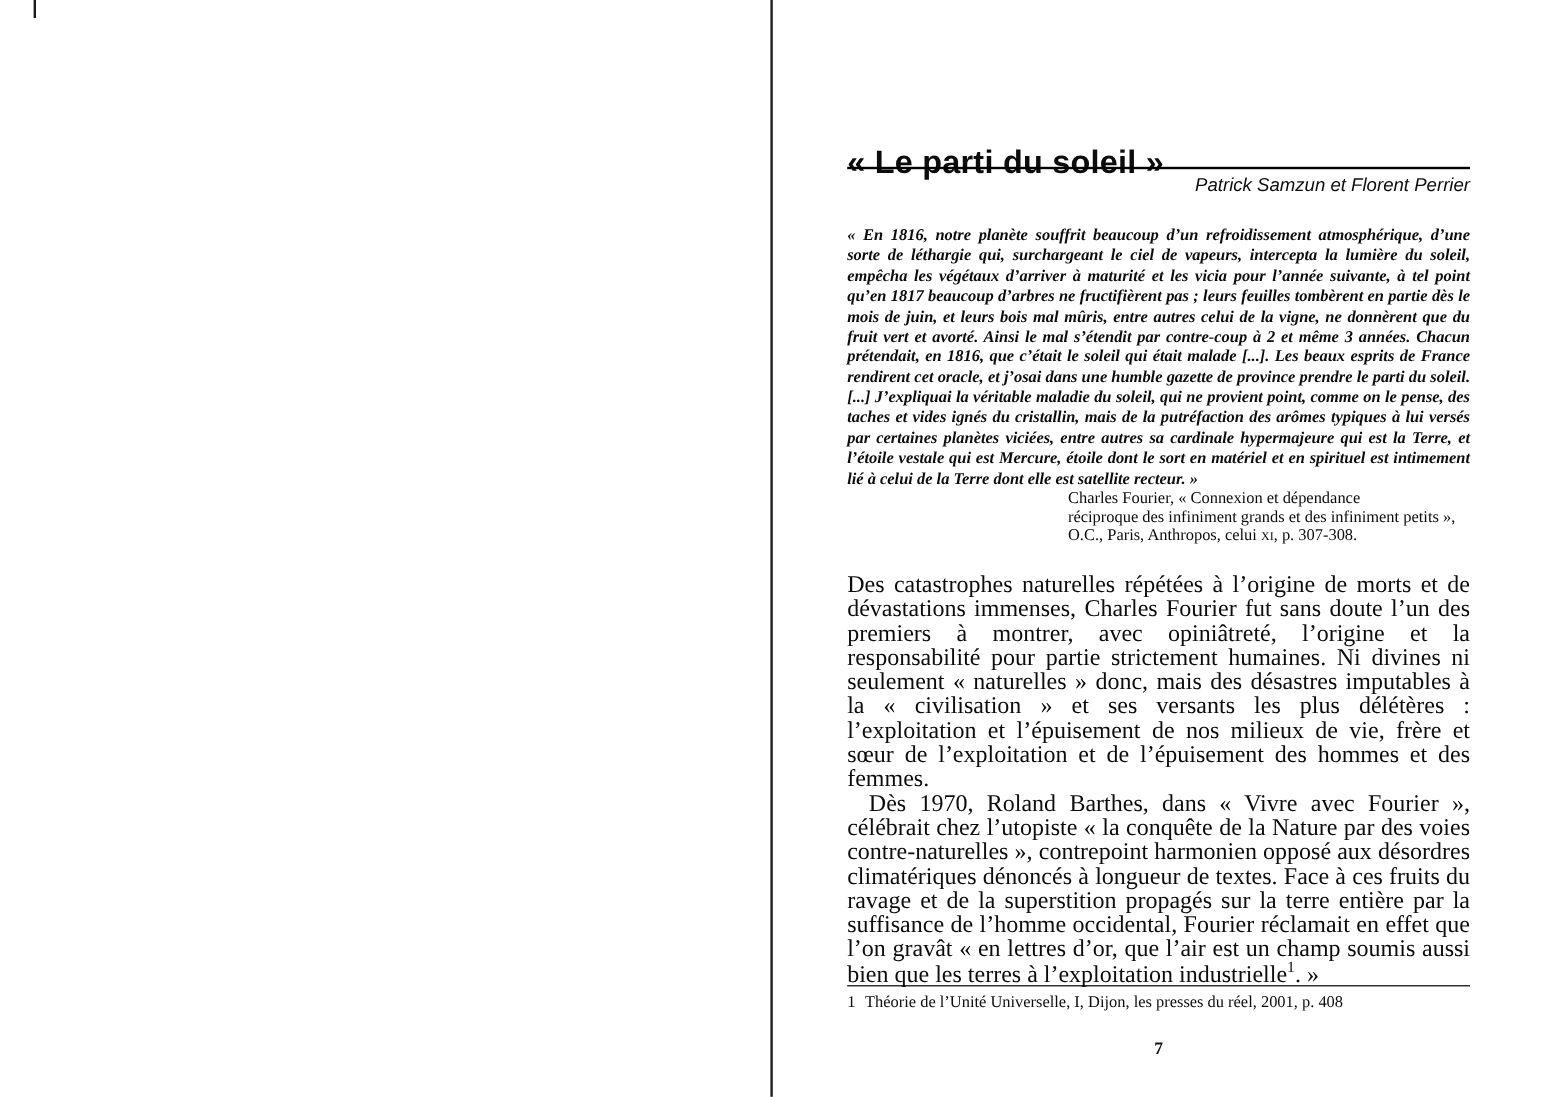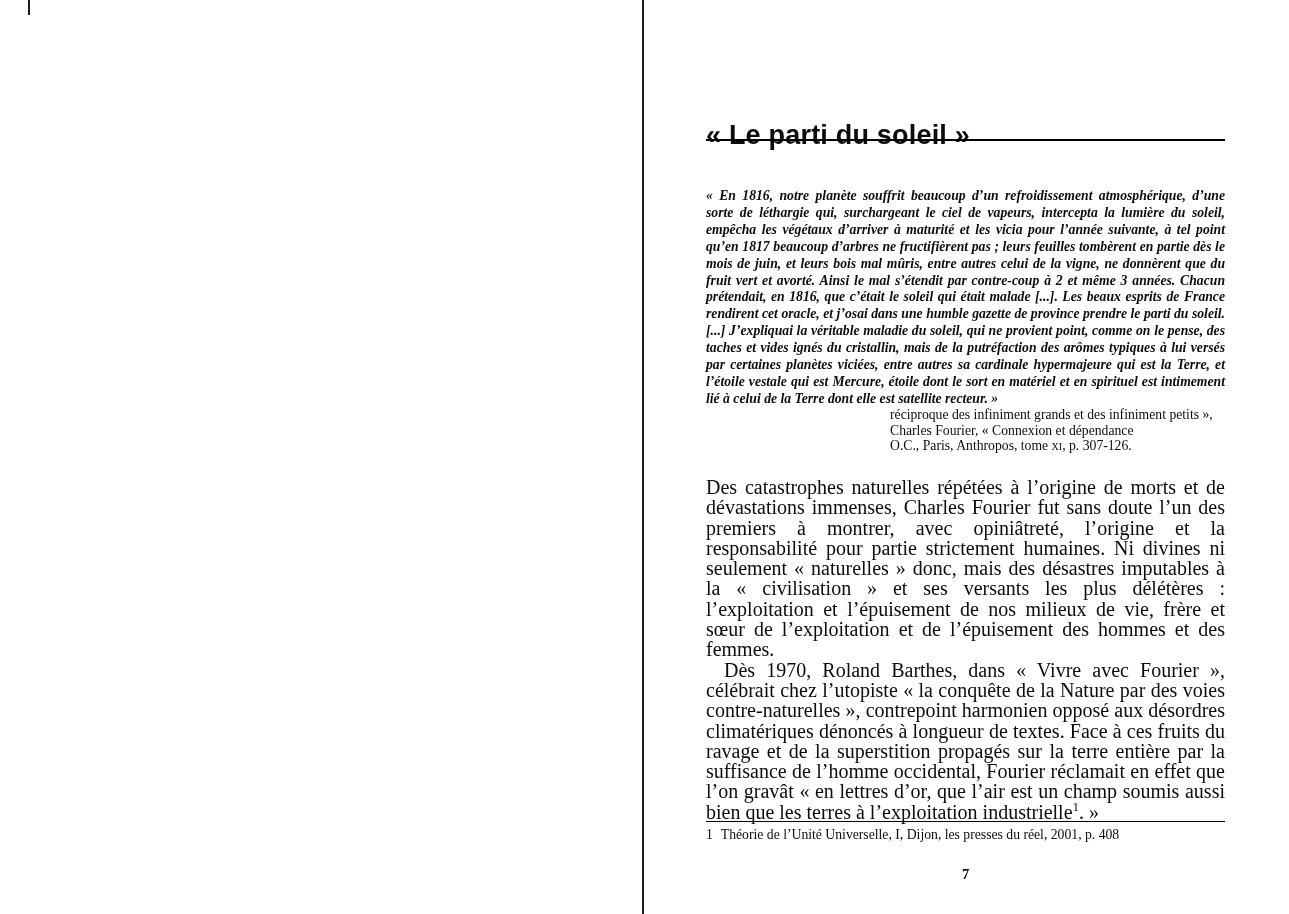--- a/index.html
+++ b/index.html
@@ -79,27 +79,28 @@
 
 <div class="crop-mark"></div>
 <div class="spread-divider"></div>
 
 <div class="content">
 
   <h1 class="title">« Le parti du soleil »</h1>
 
   <div class="title-rule"></div>
 
+  <div class="author">Patrick Samzun et Florent Perrier</div>
 
   <div class="epigraph">« En 1816, notre planète souffrit beaucoup d’un refroidissement atmosphérique, d’une sorte de léthargie qui, surchargeant le ciel de vapeurs, intercepta la lumière du soleil, empêcha les végétaux d’arriver à maturité et les vicia pour l’année suivante, à tel point qu’en 1817 beaucoup d’arbres ne fructifièrent pas ; leurs feuilles tombèrent en partie dès le mois de juin, et leurs bois mal mûris, entre autres celui de la vigne, ne donnèrent que du fruit vert et avorté. Ainsi le mal s’étendit par contre-coup à 2 et même 3 années. Chacun prétendait, en 1816, que c’était le soleil qui était malade [...]. Les beaux esprits de France rendirent cet oracle, et j’osai dans une humble gazette de province prendre le parti du soleil. [...] J’expliquai la véritable maladie du soleil, qui ne provient point, comme on le pense, des taches et vides ignés du cristallin, mais de la putréfaction des arômes typiques à lui versés par certaines planètes viciées, entre autres sa cardinale hypermajeure qui est la Terre, et l’étoile vestale qui est Mercure, étoile dont le sort en matériel et en spirituel est intimement lié à celui de la Terre dont elle est satellite recteur. »</div>
 
   <div class="attribution">
+    <div class="attr-line"><span>Charles Fourier, « Connexion et dépendance</span></div>
     <div class="attr-line"><span>réciproque des infiniment grands et des infiniment petits »,</span></div>
-    <div class="attr-line"><span>Charles Fourier, « Connexion et dépendance</span></div>
-    <div class="attr-line"><span class="seg-italic">O.C.</span><span>, Paris, Anthropos, tome </span><span class="seg-smallcaps">xi</span><span>, p. 307-126.</span></div>
+    <div class="attr-line"><span class="seg-italic">O.C.</span><span>, Paris, Anthropos, celui </span><span class="seg-smallcaps">xi</span><span>, p. 307-308.</span></div>
   </div>
 
   <div class="body-text">
     <p><span>Des catastrophes naturelles répétées à l’origine de morts et de dévastations immenses, Charles Fourier fut sans doute l’un des premiers à montrer, avec opiniâtreté, l’origine et la responsabilité pour partie strictement humaines. Ni divines ni seulement « naturelles » donc, mais des désastres imputables à la « civilisation » et ses versants les plus délétères : l’exploitation et l’épuisement de nos milieux de vie, frère et sœur de l’exploitation et de l’épuisement des hommes et des femmes.</span></p>
     <p class="indent"><span>Dès 1970, Roland Barthes, dans « Vivre avec Fourier », célébrait chez l’utopiste « la conquête de la Nature par des voies contre-naturelles », contrepoint harmonien opposé aux désordres climatériques dénoncés à longueur de textes. Face à ces fruits du ravage et de la superstition propagés sur la terre entière par la suffisance de l’homme occidental, Fourier réclamait en effet que l’on gravât « en lettres d’or, que </span><span class="seg-italic">l’air est un champ soumis aussi bien que les terres à l’exploitation industrielle</span><span class="seg-sup">1</span><span>. »</span></p>
   </div>
 
   <div class="footnote-rule"></div>
 
   <div class="footnote"><span class="seg-fnnum">1</span><span class="seg-italic">Théorie de l’Unité Universelle</span><span>, I, Dijon, les presses du réel, 2001, p. 408</span></div>

